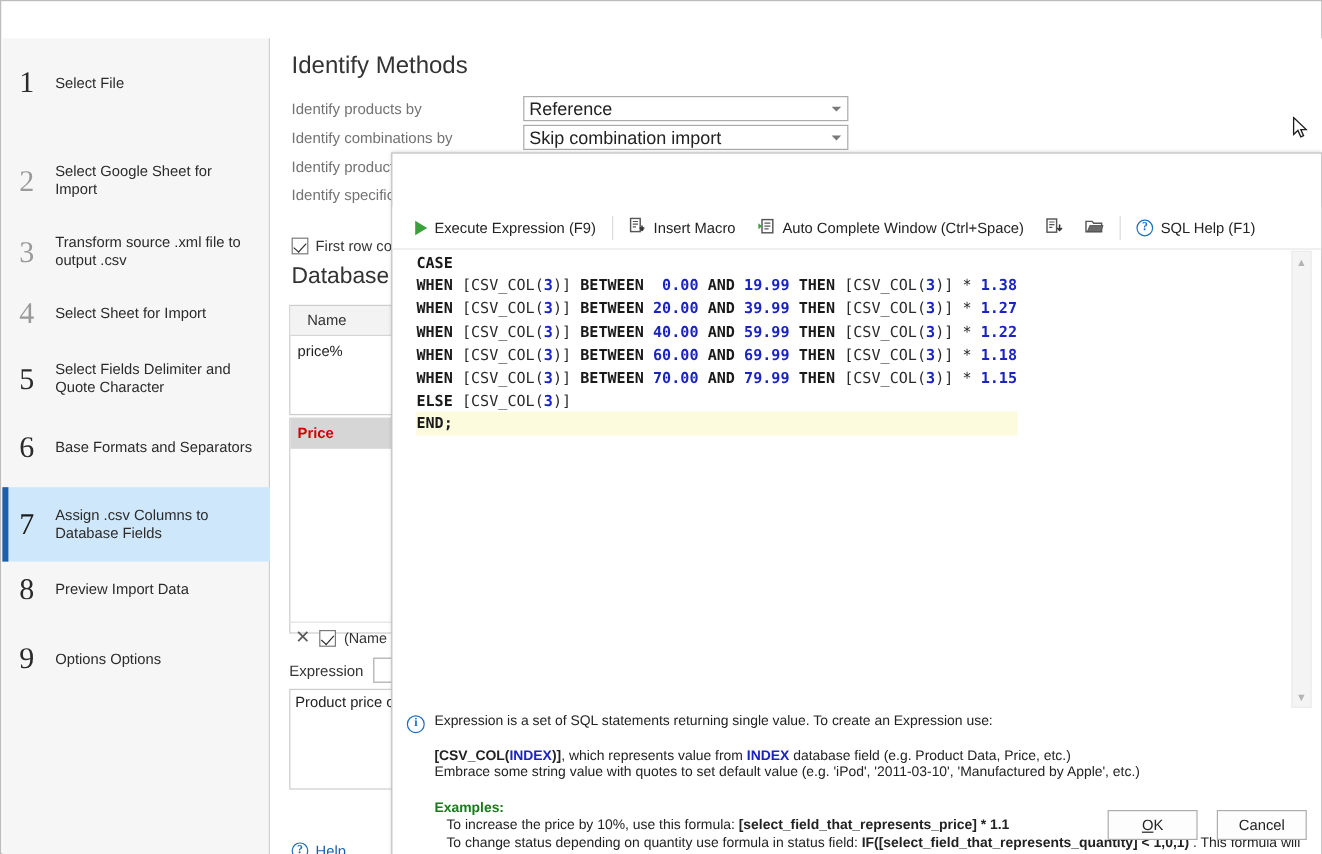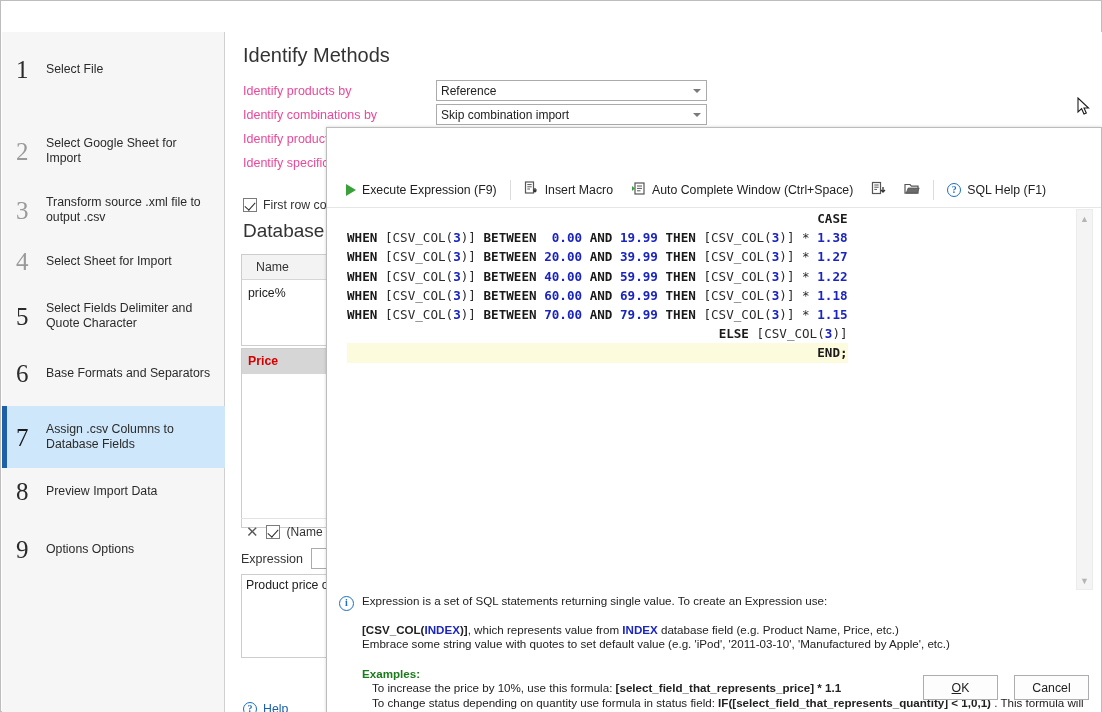--- a/index.html
+++ b/index.html
@@ -83,27 +83,27 @@
     position: absolute; left: 224px; top: 31px;
     width: 877px; height: 680px;
     background: #ffffff;
   }
   #page-title {
     position: absolute; left: 18px; top: 12px;
     font-size: 20px; color: #333; font-weight: 400;
   }
   .form-label {
     position: absolute; left: 18px;
-    font-size: 12.5px; color: #ec4899;
+    font-size: 12.5px; color: #737373;
   }
   .combo {
     position: absolute; left: 211px;
     width: 271px; height: 21px;
     border: 1px solid #ababab; background: #fff;
-    font-size: 12px; color: #222;
+    font-size: 15px; color: #222;
     padding: 2px 18px 0 4px;
     line-height: 17px;
     overflow: hidden; white-space: nowrap;
   }
   .combo-arrow {
     position: absolute; right: 5px; top: 8px;
     width: 0; height: 0;
     border-left: 4px solid transparent;
     border-right: 4px solid transparent;
     border-top: 4px solid #7a7a7a;
@@ -248,21 +248,21 @@
     border: none;
     overflow: hidden;
   }
   #code-text {
     position: absolute; left: 10px; top: 0px;
     font-family: "DejaVu Sans Mono", monospace;
     font-size: 12.6px;
     line-height: 19.2px;
     white-space: pre;
   }
-  .code-line { height: 19.2px; text-align: right; }
+  .code-line { height: 19.2px; }
   .code-line.cur { background: #fcfbdd; }
   .k   { color: #1a1a1a; font-weight: 700; }   
   .id  { color: #2b2b2b; }                      
   .num { color: #1a24c0; font-weight: 700; }    
   .op  { color: #2b2b2b; }                      
 
   
   #code-scroll {
     position: absolute; right: 8px; top: 81px;
     width: 17px; height: 381px;
@@ -478,21 +478,21 @@
 
     <div id="code-scroll">
       <div class="sb-arrow" id="sb-up">▲</div>
       <div class="sb-arrow" id="sb-down">▼</div>
     </div>
 
     <div id="info-block">
       <span id="info-icon">i</span>
       <div id="info-head">Expression is a set of SQL statements returning single value. To create an Expression use:</div>
       <div id="info-body">
-        <div><span class="b">[CSV_COL(</span><span class="blue">INDEX</span><span class="b">)]</span><span>, which represents value from </span><span class="blue">INDEX</span><span> database field (e.g. Product Name, Price, etc.)</span></div>
+        <div><span class="b">[CSV_COL(</span><span class="blue">INDEX</span><span class="b">)]</span><span>, which represents value from </span><span class="blue">INDEX</span><span> database field (e.g. Product Data, Price, etc.)</span></div>
         <div>Embrace some string value with quotes to set default value (e.g. 'iPod', '2011-03-10', 'Manufactured by Apple', etc.)</div>
       </div>
       <div id="info-ex">
         <div class="green">Examples:</div>
         <div style="padding-left:10px;"><span>To increase the price by 10%, use this formula: </span><span class="b">[select_field_that_represents_price] * 1.1</span></div>
         <div style="padding-left:10px;text-indent:-10px;padding-right:4px;"><span style="padding-left:10px;">To change status depending on quantity use formula in status field: </span><span class="b">IF([select_field_that_represents_quantity] &lt; 1,0,1)</span><span> . This formula will set status "0" for products with quantity less than 0 and set status "1" for products with quantity equal to 1 or more.</span></div>
       </div>
 
     </div>
 

